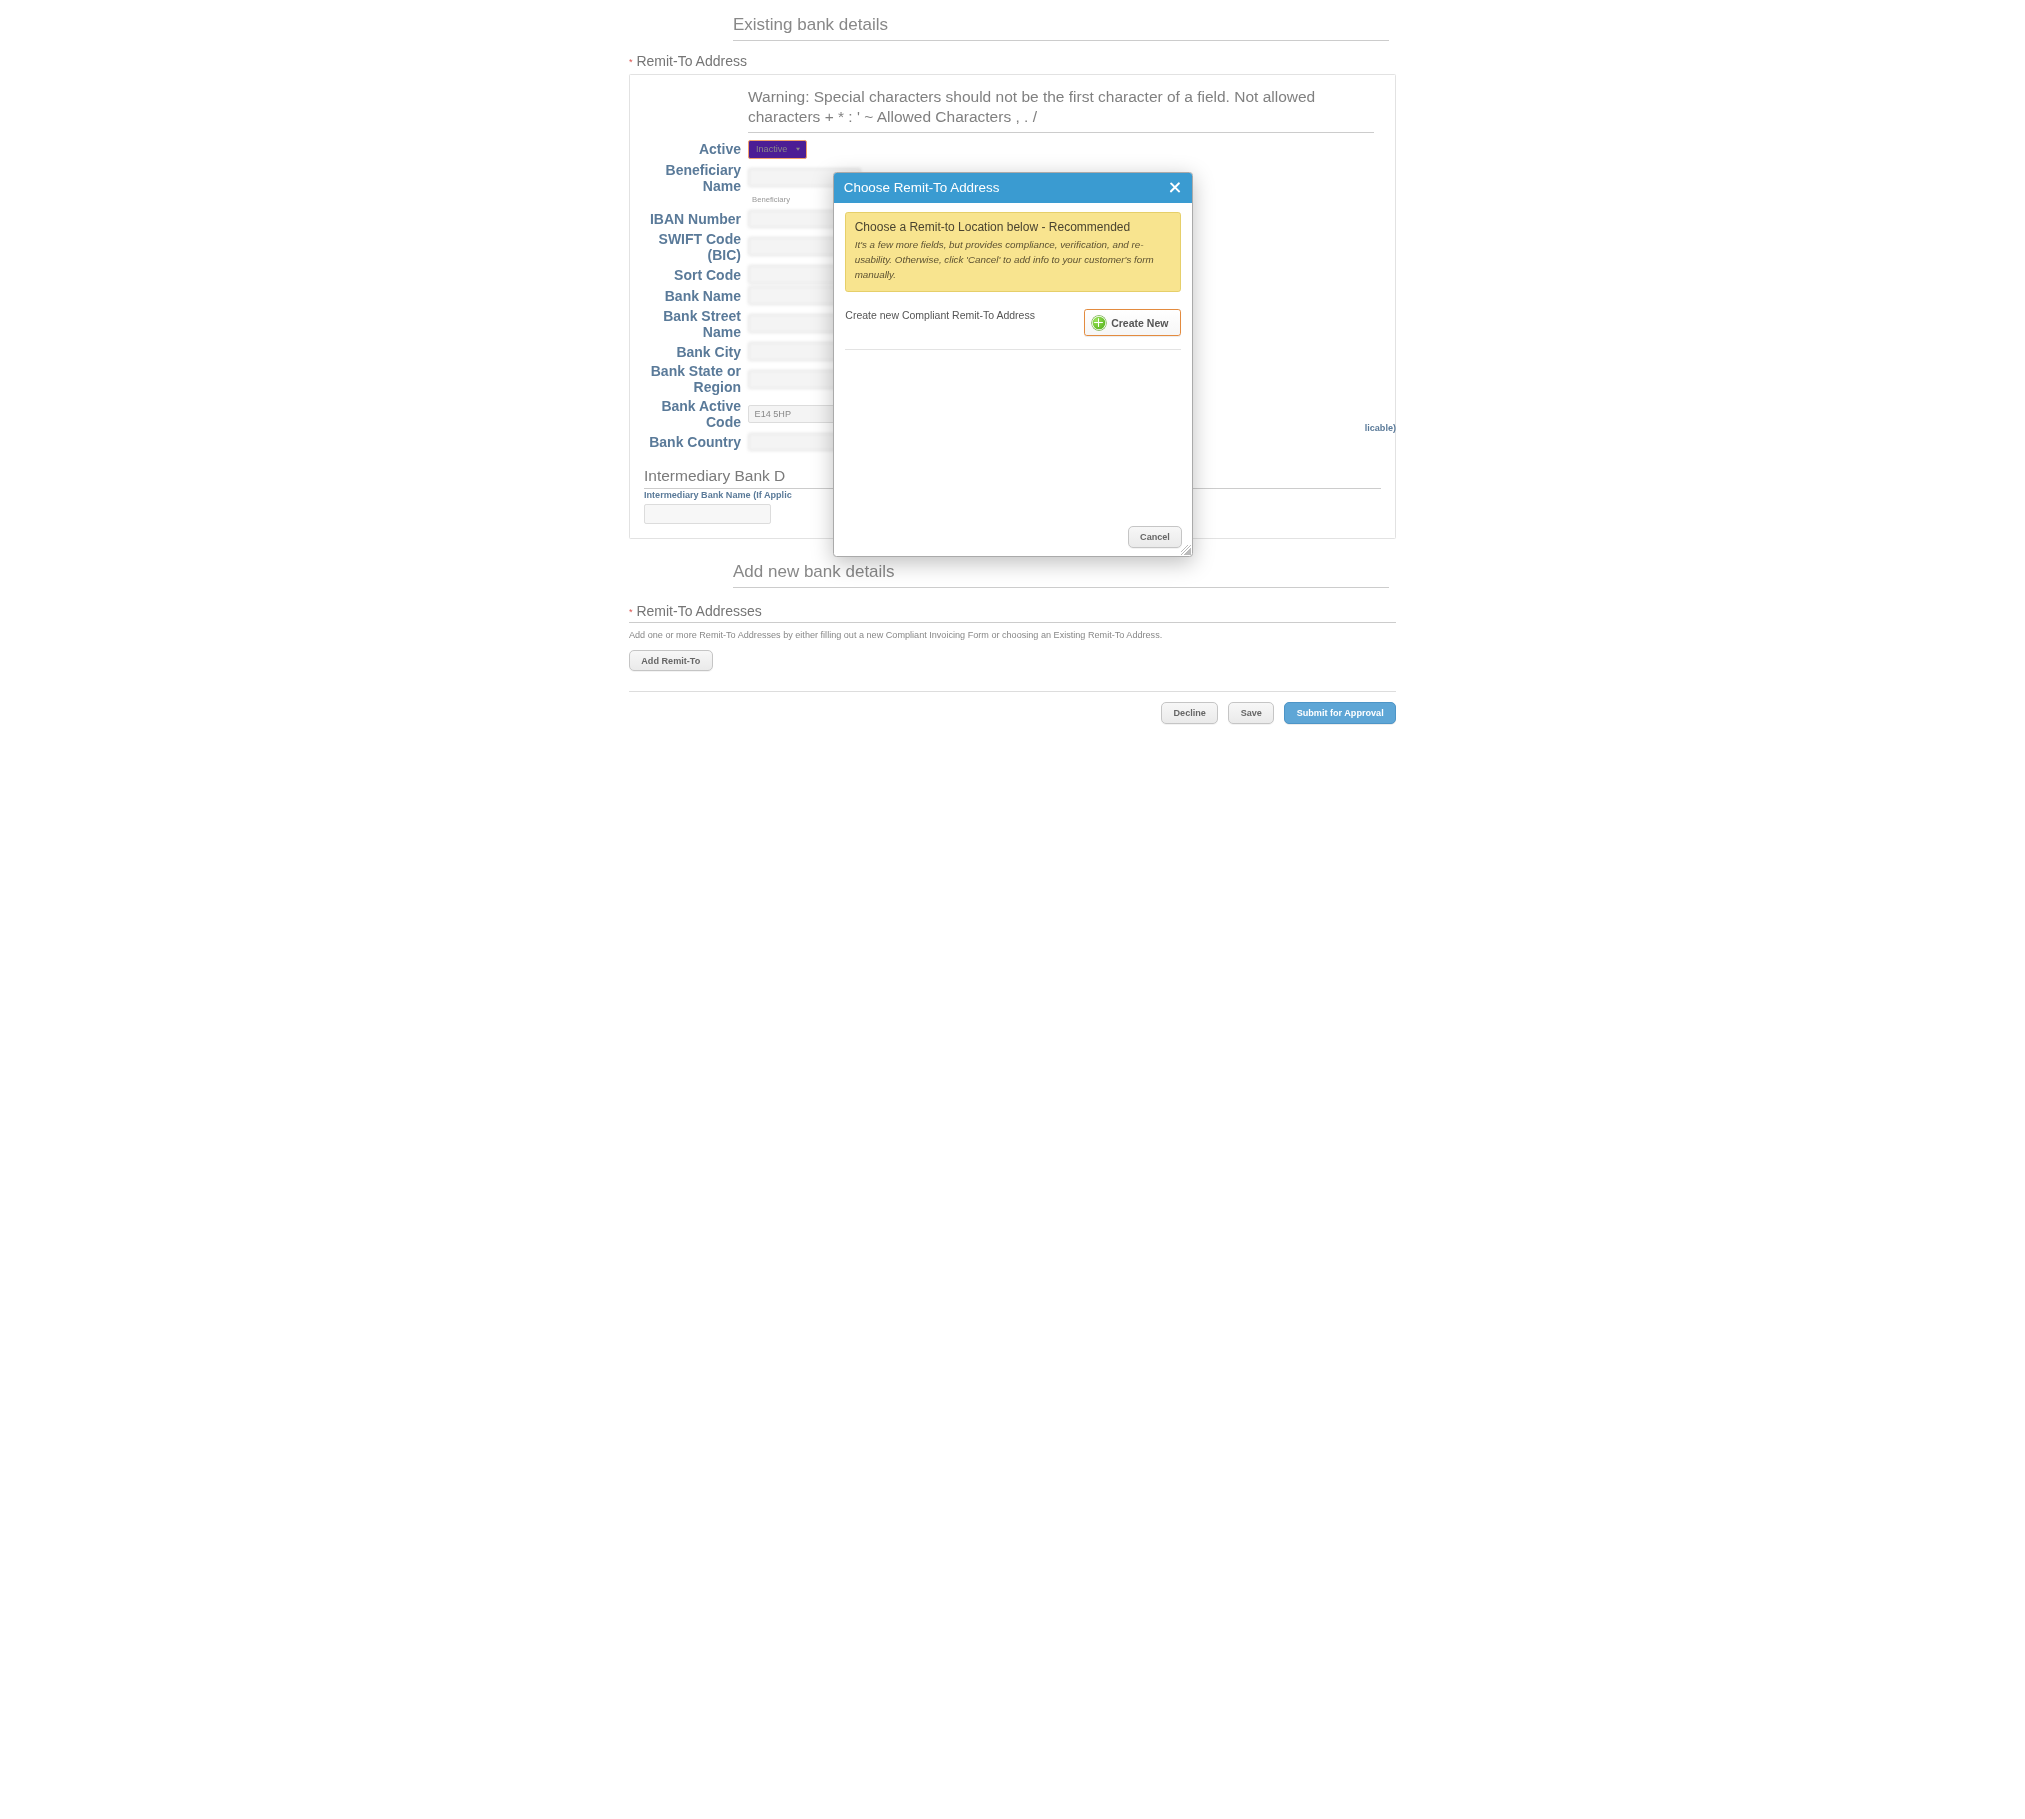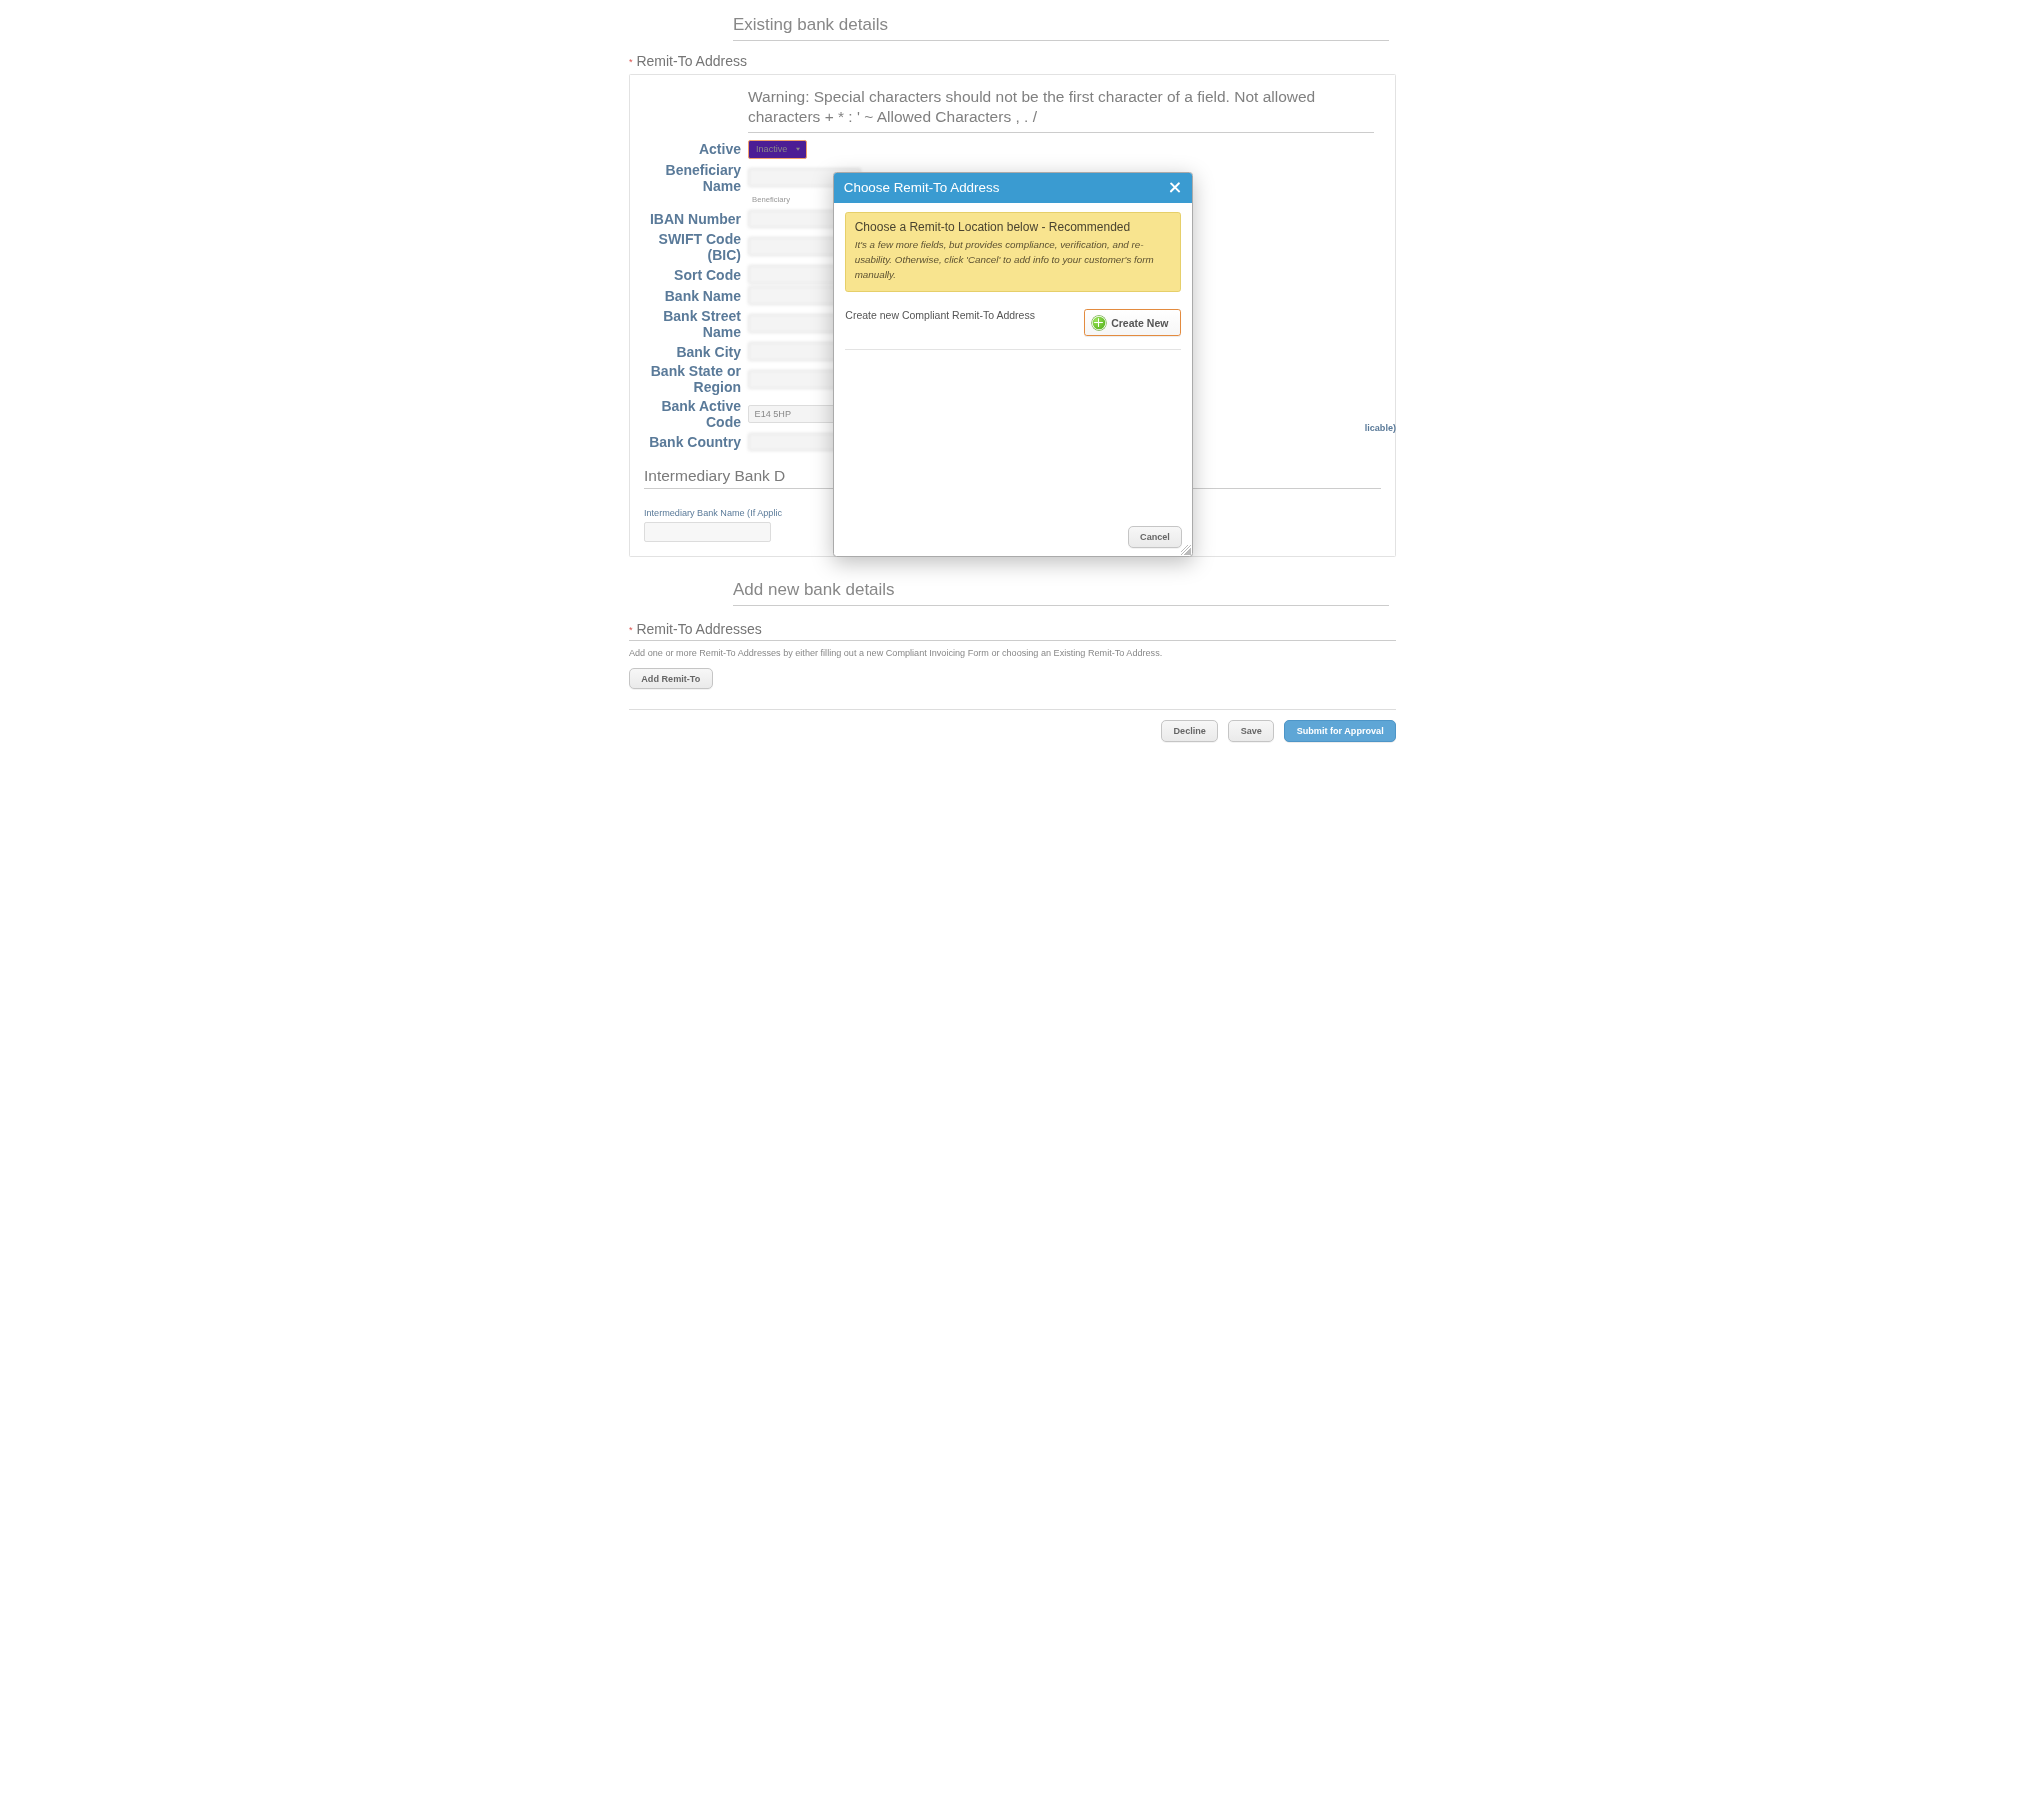--- a/index.html
+++ b/index.html
@@ -100,28 +100,28 @@
       color: #999;
       margin-left: 108px;
       margin-top: -1.4px;
       margin-bottom: 5.6px;
     }
     .intermediary-title {
       font-size: 15.5px;
       color: #7a7a7a;
       font-weight: 400;
       margin-top: 15.5px;
-      margin-bottom: 19px;
+      margin-bottom: 1px;
       border-bottom: 0.7px solid #ccc;
       padding-bottom: 2.8px;
     }
     .intermediary-label {
       font-size: 9.1px;
       color: #5a7a99;
-      font-weight: 400;
+      font-weight: 700;
       margin-bottom: 4.2px;
     }
     .intermediary-input {
       border: 0.7px solid #dcdcdc;
       background: #f7f7f7;
       height: 19.7px;
       width: 127px;
       border-radius: 2.1px;
     }
     .add-hint {

